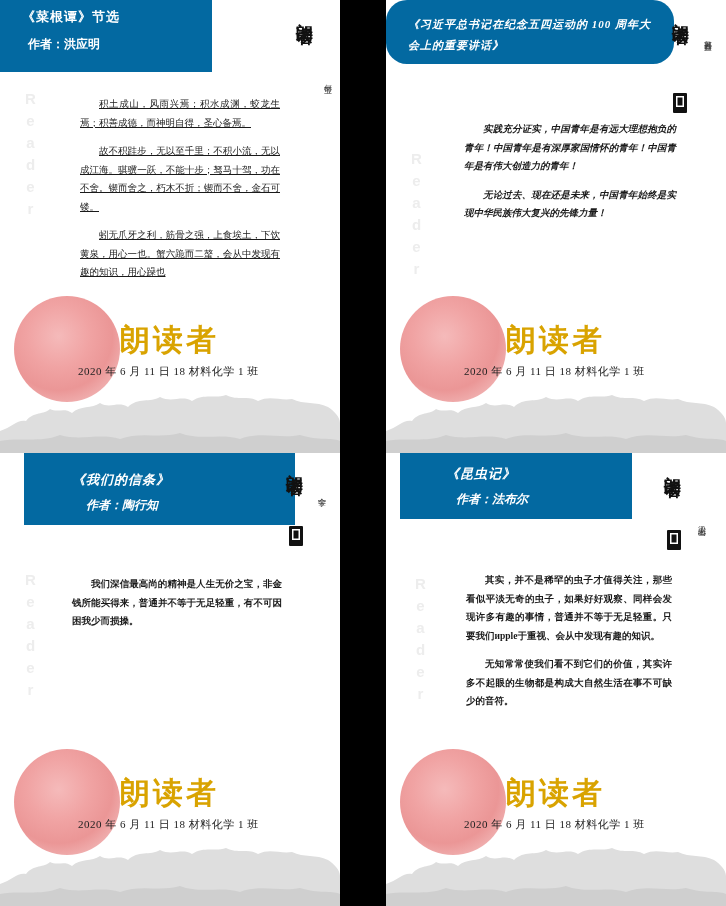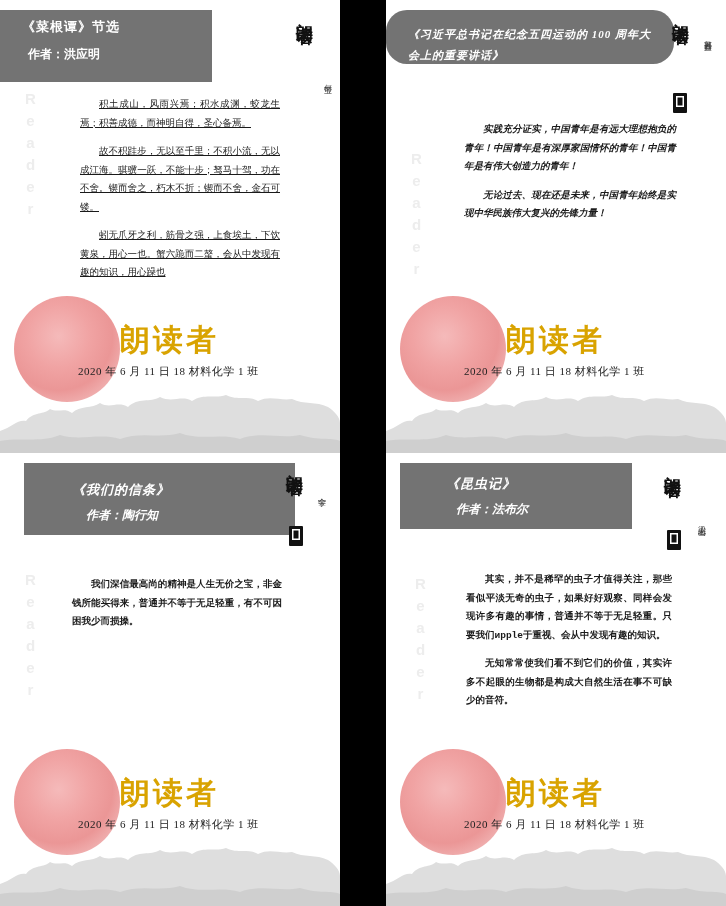--- a/index.html
+++ b/index.html
@@ -4,21 +4,21 @@
 <style>
   html,body{margin:0;padding:0;background:#000;}
   body{width:726px;height:906px;position:relative;font-family:"Liberation Serif","DejaVu Serif",serif;overflow:hidden;}
 
   .grid{position:absolute;inset:0;display:grid;grid-template-columns:340px 46px 340px;grid-template-rows:453px 453px;}
 
   .card{position:relative;background:#fff;overflow:hidden;}
   .spacer{background:#000;}
 
   
-  .banner{position:absolute;top:10px;left:0;background:#737373;color:#fff;}
+  .banner{position:absolute;top:0;left:0;background:#0369a1;color:#fff;}
   .banner .btitle{font-weight:bold;letter-spacing:1px;}
   .banner .bauthor{font-size:12px;font-weight:bold;}
 
   
   .vtitle{position:absolute;writing-mode:vertical-rl;text-orientation:upright;font-size:17px;font-weight:bold;color:#111;letter-spacing:2px;line-height:1.15;font-family:"Liberation Serif","DejaVu Serif",serif;}
   .vauthor{position:absolute;writing-mode:vertical-rl;text-orientation:upright;font-size:8px;color:#333;letter-spacing:1px;}
   .bookicon{position:absolute;width:16px;height:22px;}
 
   
   .wm{position:absolute;writing-mode:vertical-rl;text-orientation:upright;color:#ededed;font-size:15px;font-weight:bold;letter-spacing:5px;font-family:"Liberation Sans",sans-serif;}
@@ -57,21 +57,21 @@
     <div class="datetext" style="left:78px;top:364px;">2020 年 6 月 11 日 18 材料化学 1 班</div>
     <svg class="skyline" viewBox="0 0 340 70" preserveAspectRatio="none">
       <path fill="#dedede" d="M0,70 L0,48 C12,44 18,36 26,38 C34,28 44,32 50,26 C58,30 64,24 72,30 C80,22 92,26 100,20 C110,26 118,18 128,24 C138,14 150,20 160,14 C172,20 182,12 192,18 C204,10 216,16 226,12 C238,18 248,12 258,18 C270,12 280,18 292,16 C304,22 316,18 328,24 C334,28 340,34 340,40 L340,70 Z"></path>
       <path fill="#cfcfcf" d="M0,70 L0,58 C20,54 40,60 60,52 C80,58 100,50 120,56 C140,48 160,56 180,50 C200,58 220,50 240,56 C260,48 280,56 300,52 C320,58 330,54 340,58 L340,70 Z"></path>
     </svg>
   </div>
 
   <div class="spacer"></div>
 
   <div class="card">
-    <div class="banner" style="width:288px;height:54px;border-radius:21px;">
+    <div class="banner" style="width:288px;height:64px;border-radius:21px;">
       <div class="btitle" style="position:absolute;left:22px;top:14px;right:14px;font-size:11px;line-height:1.9;font-style:italic;">《习近平总书记在纪念五四运动的 100 周年大会上的重要讲话》</div>
     </div>
     <div class="vtitle" style="right:36px;top:10px;">朗读者</div>
     <div class="vauthor" style="right:14px;top:34px;">郭昌鑫</div>
     <svg class="bookicon" style="right:38px;top:92px;" viewBox="0 0 16 22">
       <rect x="1" y="1" width="14" height="20" rx="1" fill="#111"></rect>
       <rect x="4" y="4" width="8" height="11" fill="#fff"></rect>
       <rect x="5.5" y="5.5" width="5" height="8" fill="#111"></rect>
     </svg>
     <div class="wm" style="left:22px;top:150px;">Reader</div>
@@ -121,21 +121,21 @@
       <div class="bauthor" style="position:absolute;left:56px;top:38px;font-style:italic;">作者：法布尔</div>
     </div>
     <div class="vtitle" style="right:44px;top:10px;">朗读者</div>
     <div class="vauthor" style="right:20px;top:66px;">梁志山</div>
     <svg class="bookicon" style="right:44px;top:76px;" viewBox="0 0 16 22">
       <rect x="1" y="1" width="14" height="20" rx="1" fill="#111"></rect>
       <rect x="4" y="4" width="8" height="11" fill="#fff"></rect>
       <rect x="5.5" y="5.5" width="5" height="8" fill="#111"></rect>
     </svg>
     <div class="wm" style="left:26px;top:122px;">Reader</div>
-    <div class="body" style="left:80px;top:118px;width:206px;font-weight:bold;font-family:Liberation Mono, monospace;">
+    <div class="body" style="left:80px;top:118px;width:206px;font-weight:bold;">
       <p>其实，并不是稀罕的虫子才值得关注，那些看似平淡无奇的虫子，如果好好观察、同样会发现许多有趣的事情，普通并不等于无足轻重。只要我们иpple于重视、会从中发现有趣的知识。</p>
       <p>无知常常使我们看不到它们的价值，其实许多不起眼的生物都是构成大自然生活在事不可缺少的音符。</p>
     </div>
     <div class="sun" style="left:14px;top:296px;width:106px;height:106px;"></div>
     <div class="bigtitle" style="left:120px;top:320px;">朗读者</div>
     <div class="datetext" style="left:78px;top:364px;">2020 年 6 月 11 日 18 材料化学 1 班</div>
     <svg class="skyline" viewBox="0 0 340 70" preserveAspectRatio="none">
       <path fill="#dedede" d="M0,70 L0,48 C12,44 18,36 26,38 C34,28 44,32 50,26 C58,30 64,24 72,30 C80,22 92,26 100,20 C110,26 118,18 128,24 C138,14 150,20 160,14 C172,20 182,12 192,18 C204,10 216,16 226,12 C238,18 248,12 258,18 C270,12 280,18 292,16 C304,22 316,18 328,24 C334,28 340,34 340,40 L340,70 Z"></path>
       <path fill="#cfcfcf" d="M0,70 L0,58 C20,54 40,60 60,52 C80,58 100,50 120,56 C140,48 160,56 180,50 C200,58 220,50 240,56 C260,48 280,56 300,52 C320,58 330,54 340,58 L340,70 Z"></path>
     </svg>

